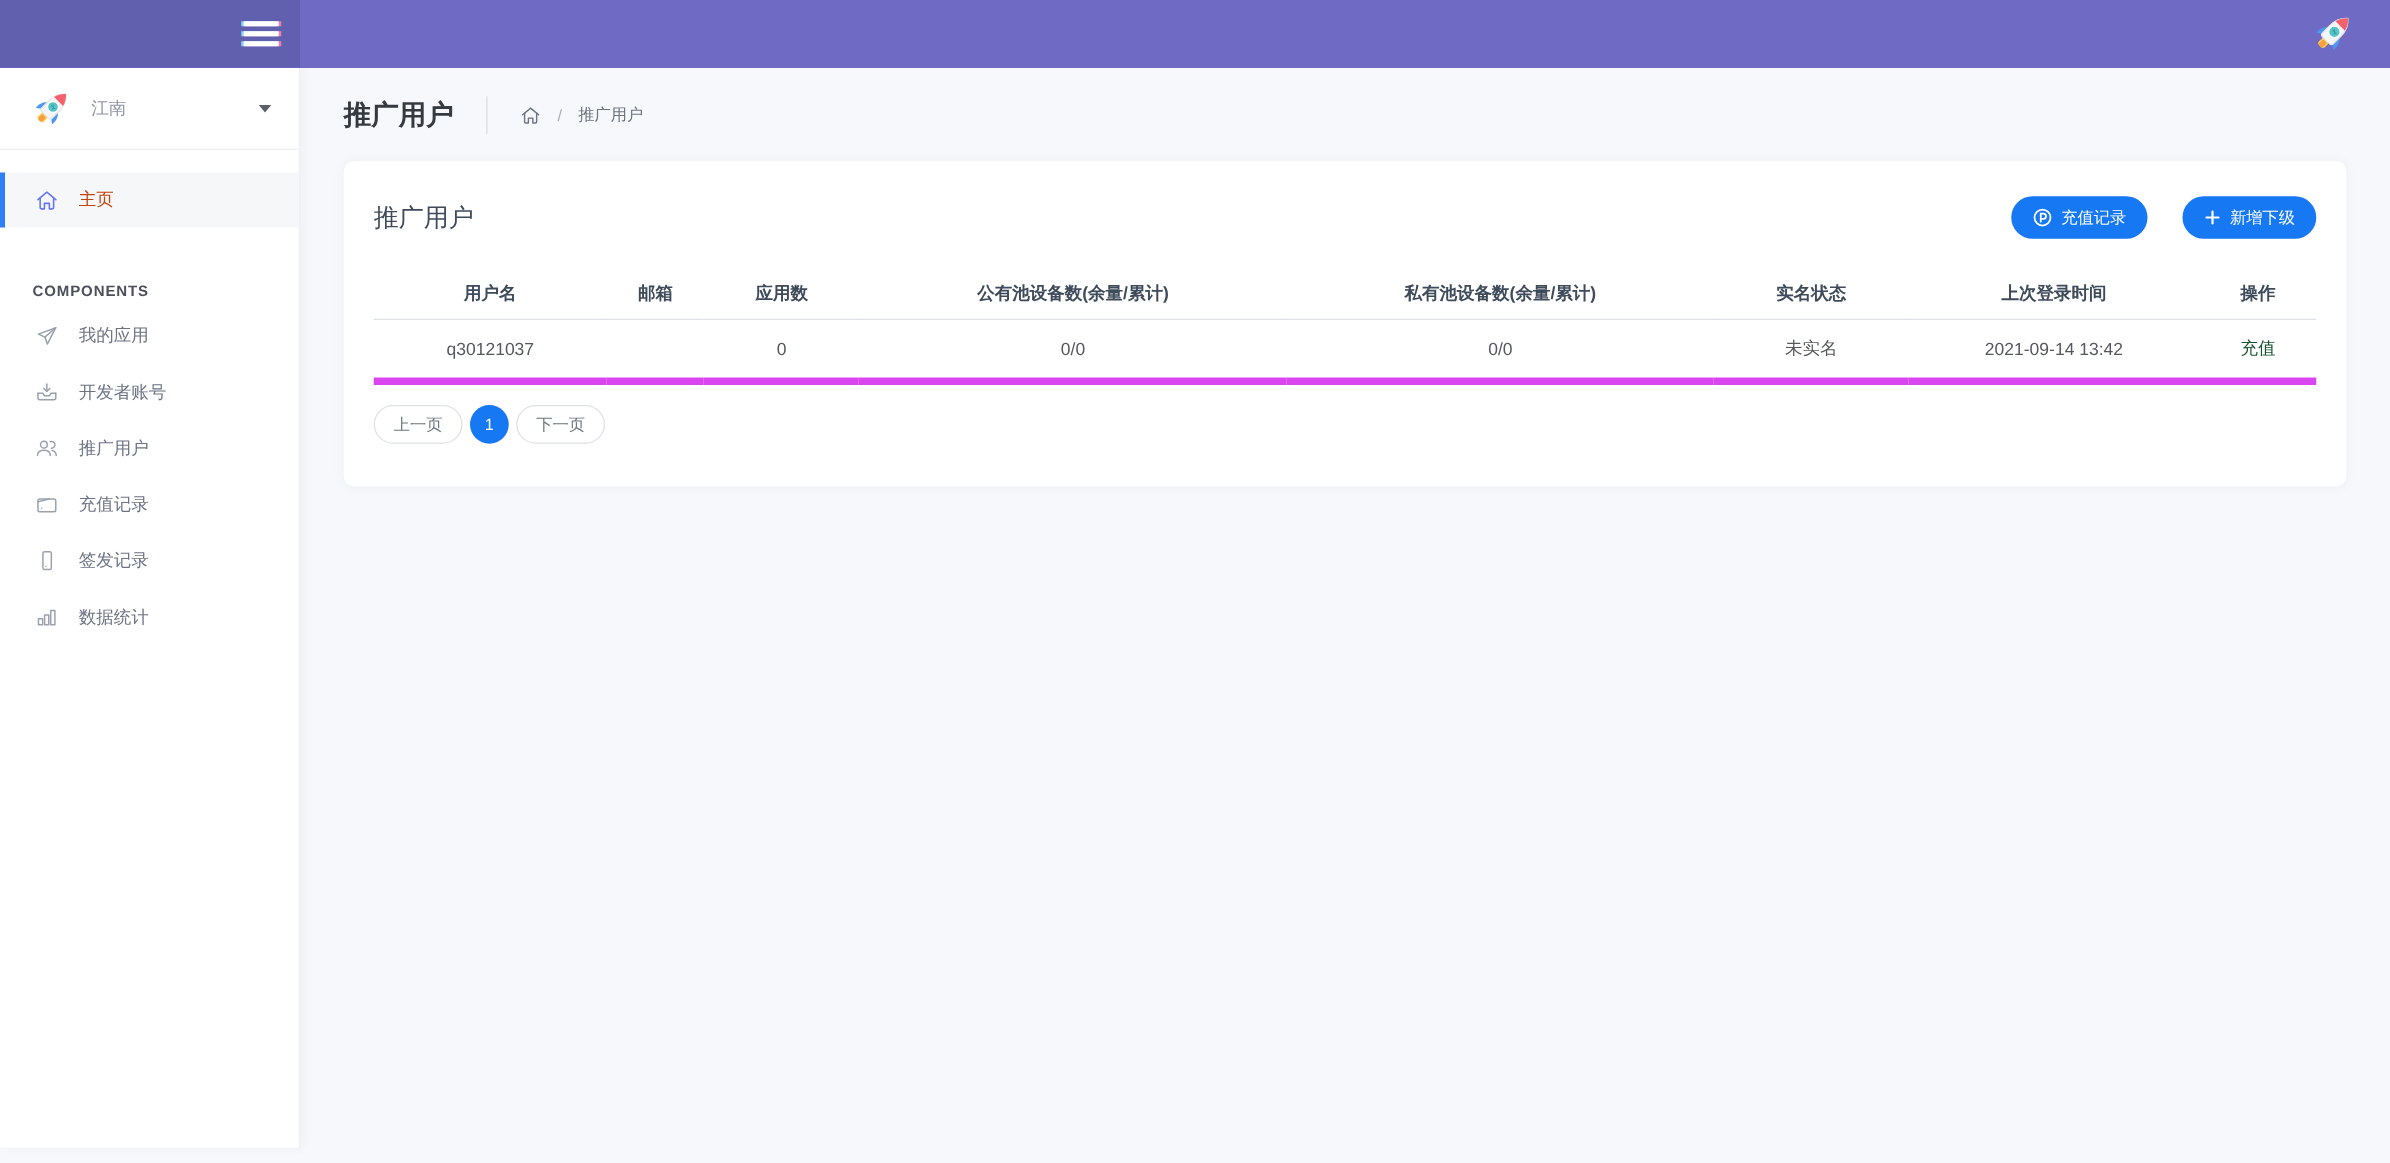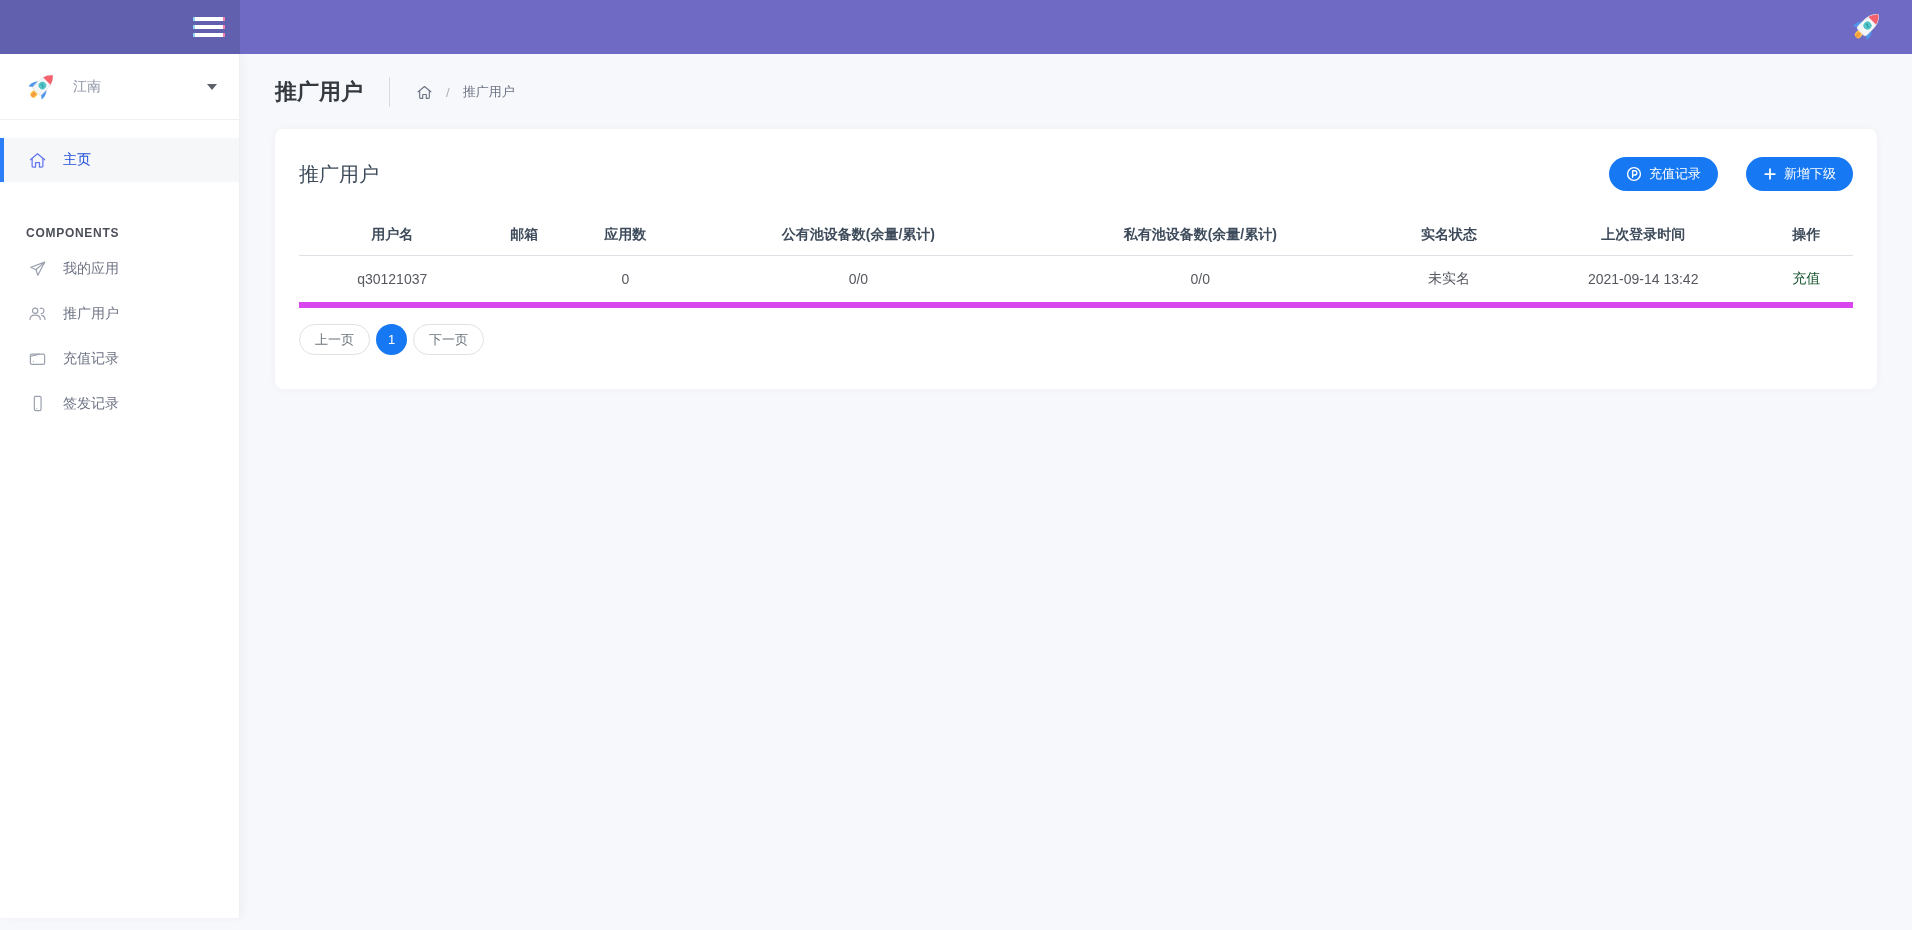--- a/index.html
+++ b/index.html
@@ -21,21 +21,21 @@
   .sidebar { position:fixed; top:54px; left:0; width:240px; bottom:12px; background:#ffffff;
     border-right:1px solid #eef0f3; box-shadow:3px 0 8px rgba(50,50,90,.04); z-index:20; }
   .brand-row { height:66px; display:flex; align-items:center; padding:0 22px;
     border-bottom:1px solid #eef0f4; cursor:pointer; }
   .brand-name { margin-left:13px; font-size:14px; color:#8d93a5; }
   .caret-down { margin-left:auto; width:0; height:0; border-left:5px solid transparent;
     border-right:5px solid transparent; border-top:6px solid #5d6069; }
 
   .nav-home { margin-top:18px; height:44px; display:flex; align-items:center; gap:16px;
     padding-left:24px; background:#f6f7f9; border-left:4px solid #2d7ff9;
-    color:#1d4ed8; font-size:14px; text-decoration:none; cursor:pointer; }
+    color:#c2410c; font-size:14px; text-decoration:none; cursor:pointer; }
   .nav-home .nicon { color:#6577f3; display:flex; }
 
   .section-label { margin:44px 0 6px 26px; font-size:12px; font-weight:bold;
     letter-spacing:.06em; color:#4c4f5a; }
 
   .nav-item { height:45px; display:flex; align-items:center; gap:16px; padding-left:28px;
     color:#6e7384; font-size:14px; text-decoration:none; cursor:pointer; }
   .nav-item .nicon { color:#9aa0ad; display:flex; }
 
   
@@ -132,20 +132,31 @@
     <a class="nav-item">
       <span class="nicon">
         <svg width="19" height="19" viewBox="0 0 24 24" fill="none" stroke="currentColor" stroke-width="1.5" stroke-linecap="round" stroke-linejoin="round">
             <path d="M21 4 L3.5 10.5 L10 13.5 L12.5 20.5 L21 4 Z"></path>
             <path d="M10 13.5 L21 4"></path>
           </svg>
       </span>
       <span>我的应用</span>
     </a>
 
+    <a class="nav-item">
+      <span class="nicon">
+        <svg width="19" height="19" viewBox="0 0 24 24" fill="none" stroke="currentColor" stroke-width="1.5" stroke-linecap="round" stroke-linejoin="round">
+            <path d="M12 4 v7"></path>
+            <path d="M9 8.5 L12 11.5 L15 8.5"></path>
+            <path d="M3 13.5 h5 l1.6 2.5 h4.8 l1.6 -2.5 h5"></path>
+            <path d="M3 13.5 V18 a2 2 0 0 0 2 2 h14 a2 2 0 0 0 2 -2 v-4.5"></path>
+          </svg>
+      </span>
+      <span>开发者账号</span>
+    </a>
 
     <a class="nav-item">
       <span class="nicon">
         <svg width="19" height="19" viewBox="0 0 24 24" fill="none" stroke="currentColor" stroke-width="1.5" stroke-linecap="round" stroke-linejoin="round">
             <circle cx="9" cy="8.5" r="3.4"></circle>
             <path d="M2.5 19.5 c0 -3.6 3 -5.4 6.5 -5.4 s6.5 1.8 6.5 5.4"></path>
             <path d="M15.4 5.6 a3.4 3.4 0 1 1 1.2 6.5"></path>
             <path d="M17.2 14.4 c2.6 .6 4.3 2.3 4.3 5.1"></path>
           </svg>
       </span>
@@ -166,20 +177,30 @@
     <a class="nav-item">
       <span class="nicon">
         <svg width="19" height="19" viewBox="0 0 24 24" fill="none" stroke="currentColor" stroke-width="1.5" stroke-linecap="round" stroke-linejoin="round">
             <rect x="8" y="3" width="8.5" height="18" rx="1.6"></rect>
             <path d="M11 18 h.01"></path>
           </svg>
       </span>
       <span>签发记录</span>
     </a>
 
+    <a class="nav-item">
+      <span class="nicon">
+        <svg width="19" height="19" viewBox="0 0 24 24" fill="none" stroke="currentColor" stroke-width="1.5" stroke-linecap="round" stroke-linejoin="round">
+            <rect x="3.5" y="14" width="4.2" height="6"></rect>
+            <rect x="9.7" y="10" width="4.2" height="10"></rect>
+            <rect x="15.9" y="5.5" width="4.2" height="14.5"></rect>
+          </svg>
+      </span>
+      <span>数据统计</span>
+    </a>
   </nav>
 </aside>
 
 <main class="main">
 
   <div class="page-header">
     <h1 class="page-title">推广用户</h1>
     <div class="vdiv"></div>
     <nav class="breadcrumb">
       <span class="bc-home">

